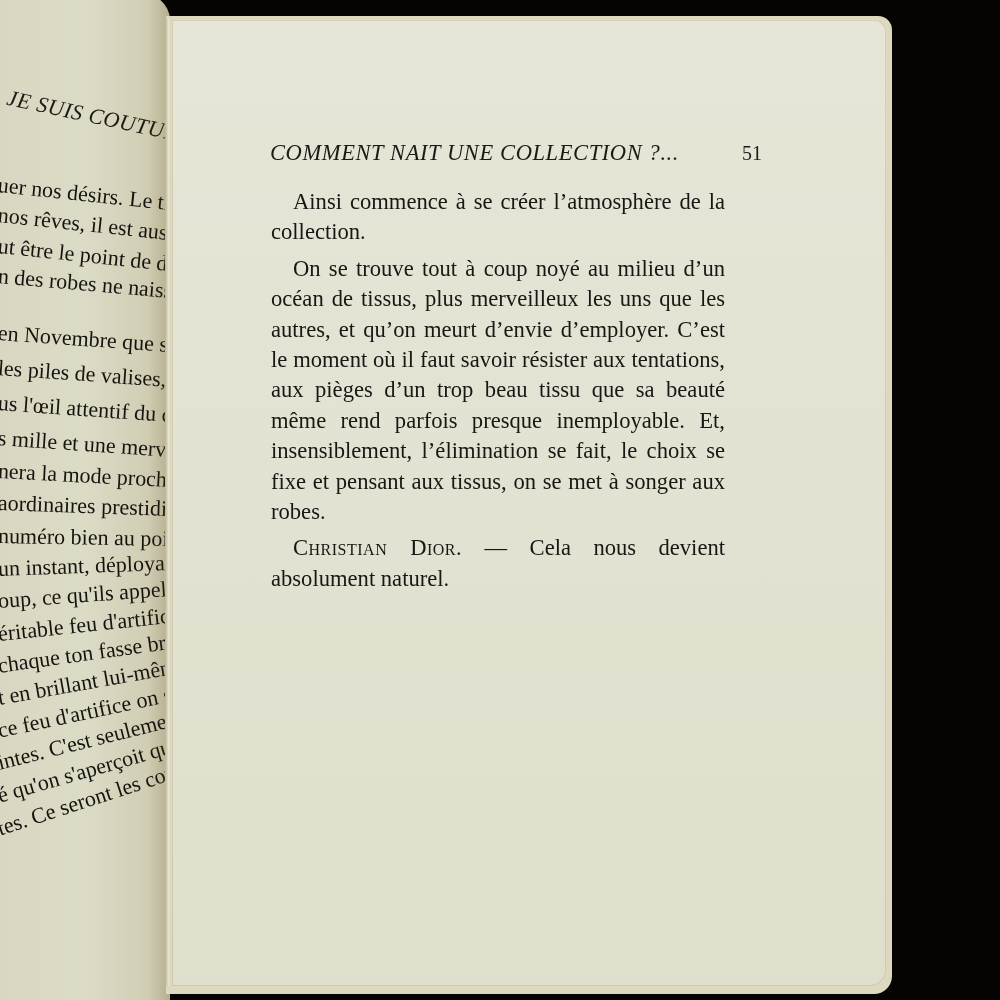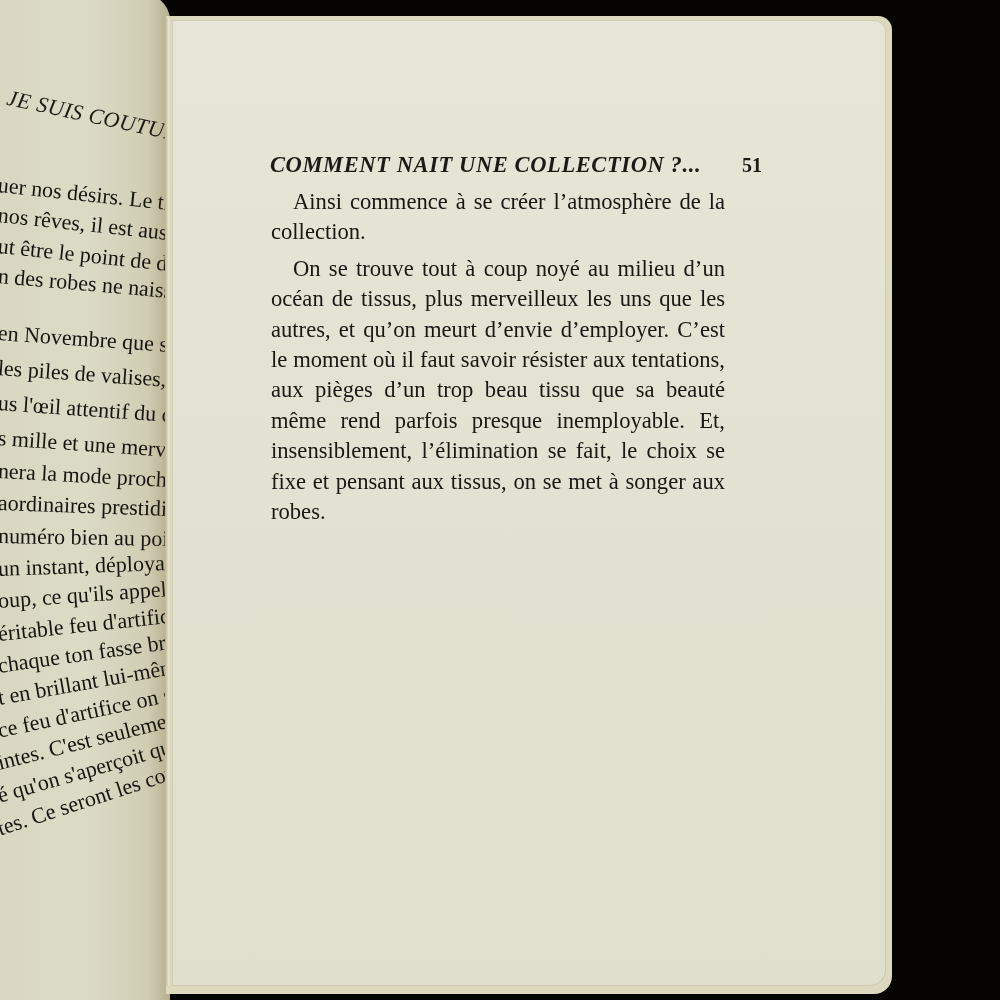--- a/index.html
+++ b/index.html
@@ -44,21 +44,21 @@
     position:absolute; left:172px; top:20px; width:714px; height:966px;
     background:linear-gradient(180deg,#e6e5d7 0%,#e2e2d2 50%,#dfdfcd 100%);
     border-top-right-radius:12px; border-bottom-right-radius:16px;
     box-shadow: inset 0 0 0 1px rgba(160,140,80,0.25);
   }
   .gutter-line {
     position:absolute; left:165px; top:18px; width:6px; height:968px;
     background:linear-gradient(90deg,#b9b193,#e7e4cf 60%,#d8d3b8);
   }
   .running-head {
-    position:absolute; left:270px; top:152px; width:480px; height:28px;font-weight:bold;
+    position:absolute; left:270px; top:140px; width:480px; height:28px;
   }
   .running-title {
     position:absolute; left:0; top:0; font-style:italic; font-size:22.5px;
     color:#1b1a16; letter-spacing:0.6px; white-space:nowrap;
   }
   .page-number {
     position:absolute; right:-12px; top:2px; font-size:20px; color:#1b1a16;text-align:right;
   }
   .body-text {
     position:absolute; left:271px; top:187px; width:470px;
@@ -107,14 +107,15 @@
   <div class="right-page"></div>
 
   <div class="running-head">
     <span class="running-title">COMMENT NAIT UNE COLLECTION ?...</span>
     <span class="page-number">51</span>
   </div>
 
   <div class="body-text">
     <p class="para"><span>Ainsi commence à se créer l’atmosphère de la collection.</span></p>
     <p class="para"><span>On se trouve tout à coup noyé au milieu d’un océan de tissus, plus merveilleux les uns que les autres, et qu’on meurt d’envie d’employer. C’est le moment où il faut savoir résister aux tentations, aux pièges d’un trop beau tissu que sa beauté même rend parfois presque inemployable. Et, insensiblement, l’élimination se fait, le choix se fixe et pensant aux tissus, on se met à songer aux robes.</span></p>
+    <p class="para"><span class="speaker sc">Christian Dior.</span><span> — Cela nous devient absolument naturel.</span></p>
   </div>
 </div>
 
 </body></html>

